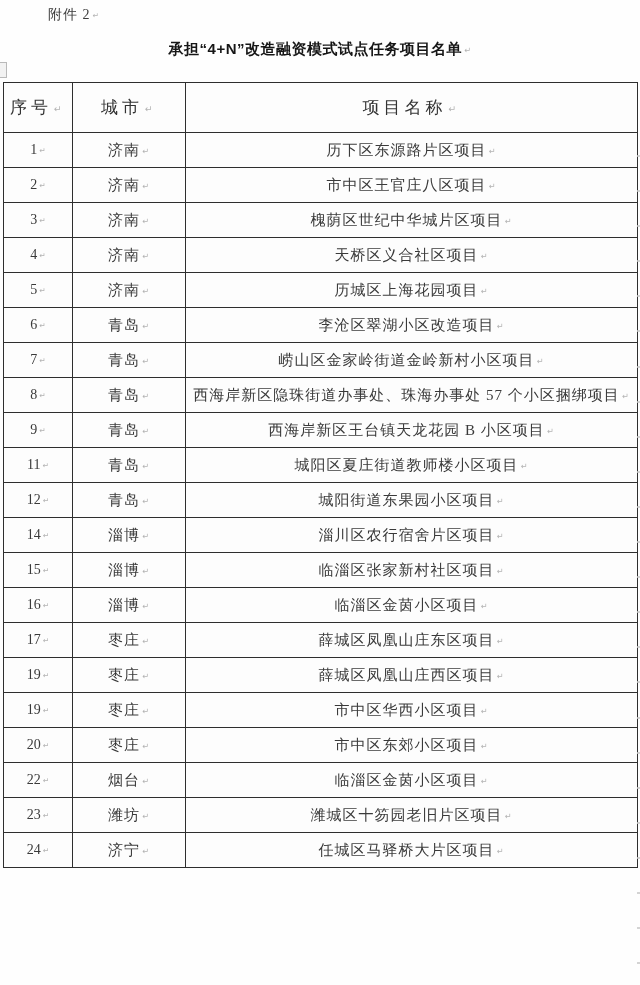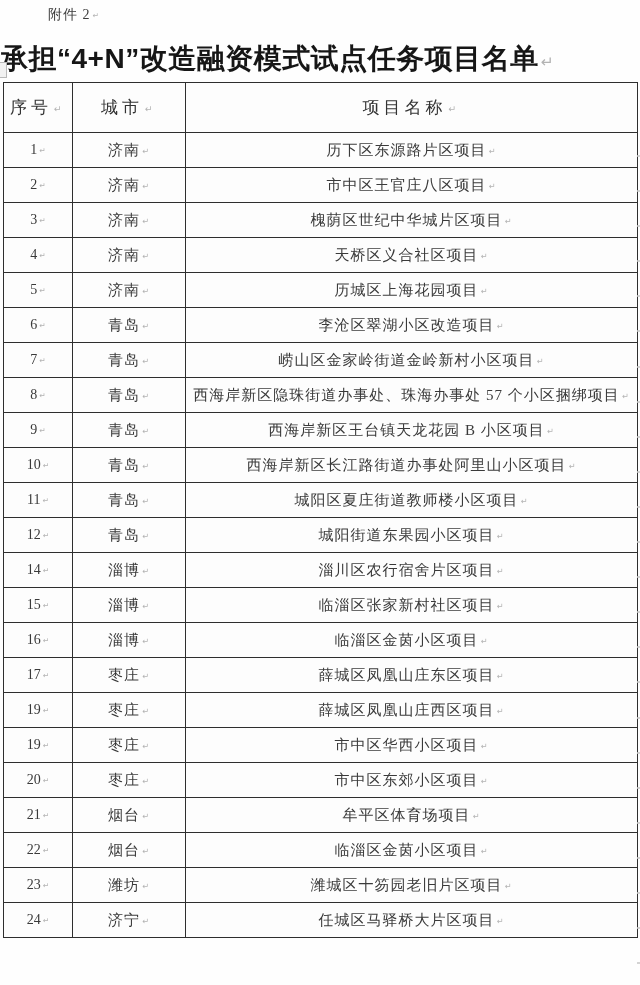--- a/index.html
+++ b/index.html
@@ -13,24 +13,24 @@
   }
   .page { position: absolute; inset: 0; background: #fefefe; }
 
   .attachment {
     position: absolute; left: 48px; top: 6px;
     font-size: 14px; color: #3c3c3c;
     letter-spacing: 1px;
   }
   .title {
     position: absolute; left: 0; top: 40px; width: 100%;
-    text-align: left;
+    text-align: center;
     font-family: "Liberation Sans", sans-serif;
     font-weight: bold;
-    font-size: 28px; color: #161616;
+    font-size: 15px; color: #161616;
     letter-spacing: 0.5px;
   }
   
   .attachment::after, .title::after, .ptable td::after, .ptable th::after {
     content: "↵";
     color: #b3b3b3;
     font-size: 0.55em;
     margin-left: 2px;
     vertical-align: 1px;
     font-family: "DejaVu Sans", sans-serif;
@@ -156,25 +156,20 @@
           <td class="num">8</td>
           <td>青岛</td>
           <td>西海岸新区隐珠街道办事处、珠海办事处 57 个小区捆绑项目</td>
         </tr>
         <tr>
           <td class="num">9</td>
           <td>青岛</td>
           <td>西海岸新区王台镇天龙花园 B 小区项目</td>
         </tr>
         <tr>
-          <td class="num">10</td>
-          <td>青岛</td>
-          <td>西海岸新区长江路街道办事处阿里山小区项目</td>
-        </tr>
-        <tr>
           <td class="num">11</td>
           <td>青岛</td>
           <td>城阳区夏庄街道教师楼小区项目</td>
         </tr>
         <tr>
           <td class="num">12</td>
           <td>青岛</td>
           <td>城阳街道东果园小区项目</td>
         </tr>
         <tr>
@@ -206,25 +201,20 @@
           <td class="num">19</td>
           <td>枣庄</td>
           <td>市中区华西小区项目</td>
         </tr>
         <tr>
           <td class="num">20</td>
           <td>枣庄</td>
           <td>市中区东郊小区项目</td>
         </tr>
         <tr>
-          <td class="num">21</td>
-          <td>烟台</td>
-          <td>牟平区体育场项目</td>
-        </tr>
-        <tr>
           <td class="num">22</td>
           <td>烟台</td>
           <td>临淄区金茵小区项目</td>
         </tr>
         <tr>
           <td class="num">23</td>
           <td>潍坊</td>
           <td>潍城区十笏园老旧片区项目</td>
         </tr>
         <tr>

